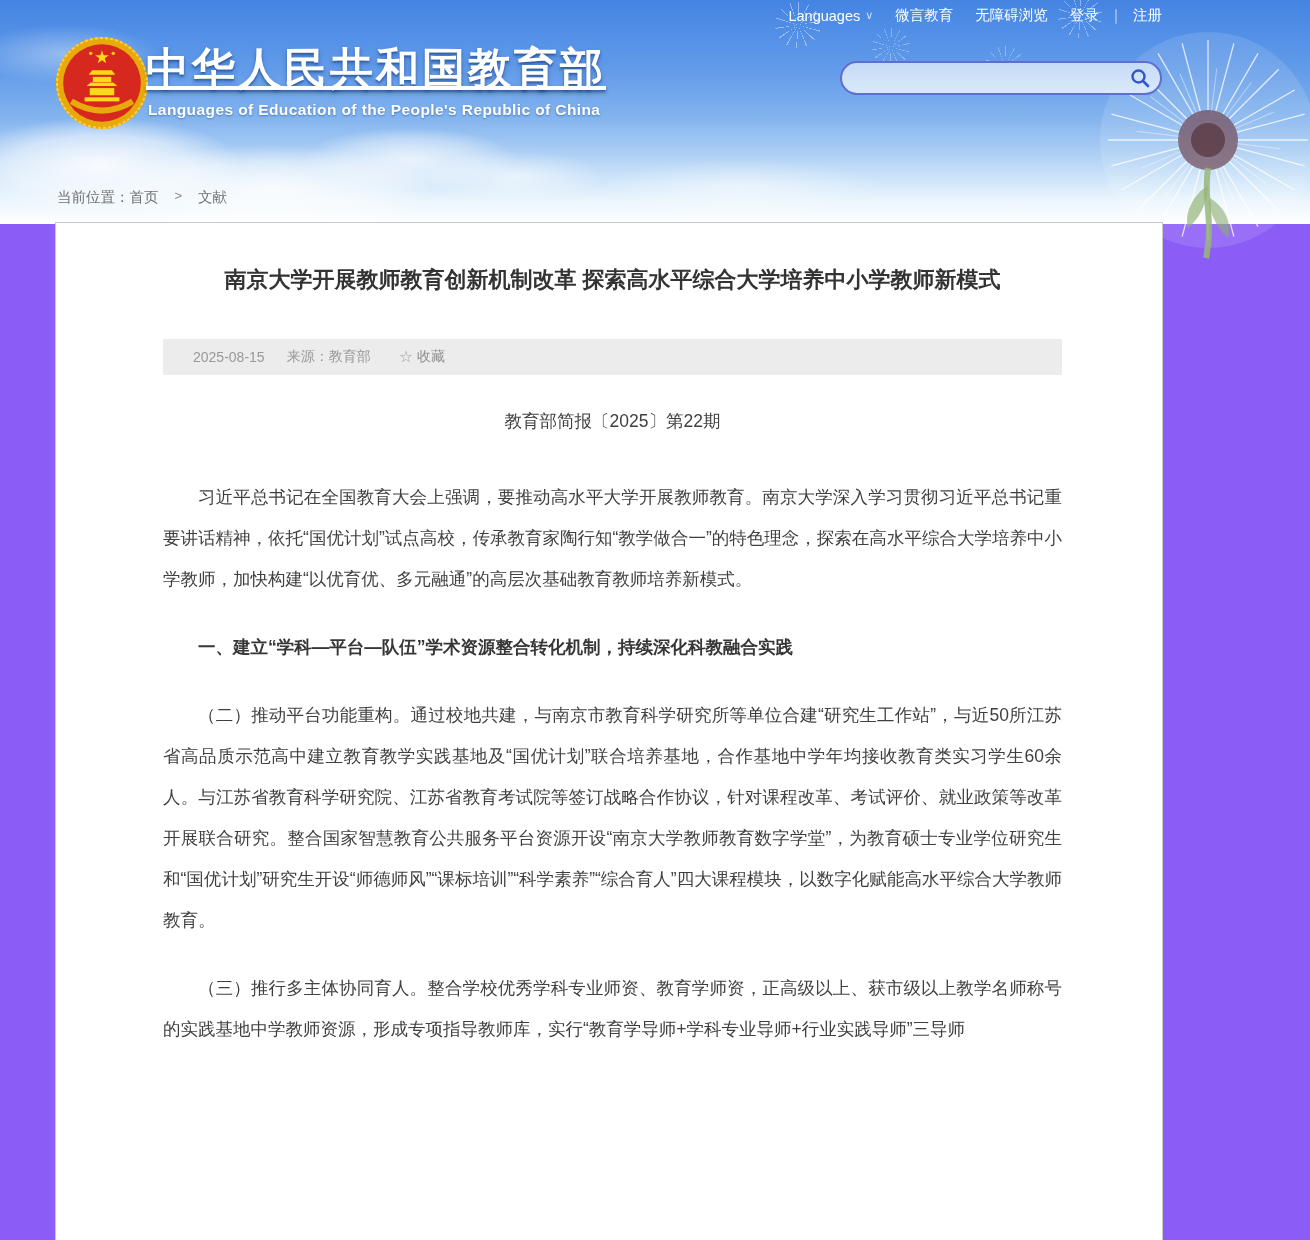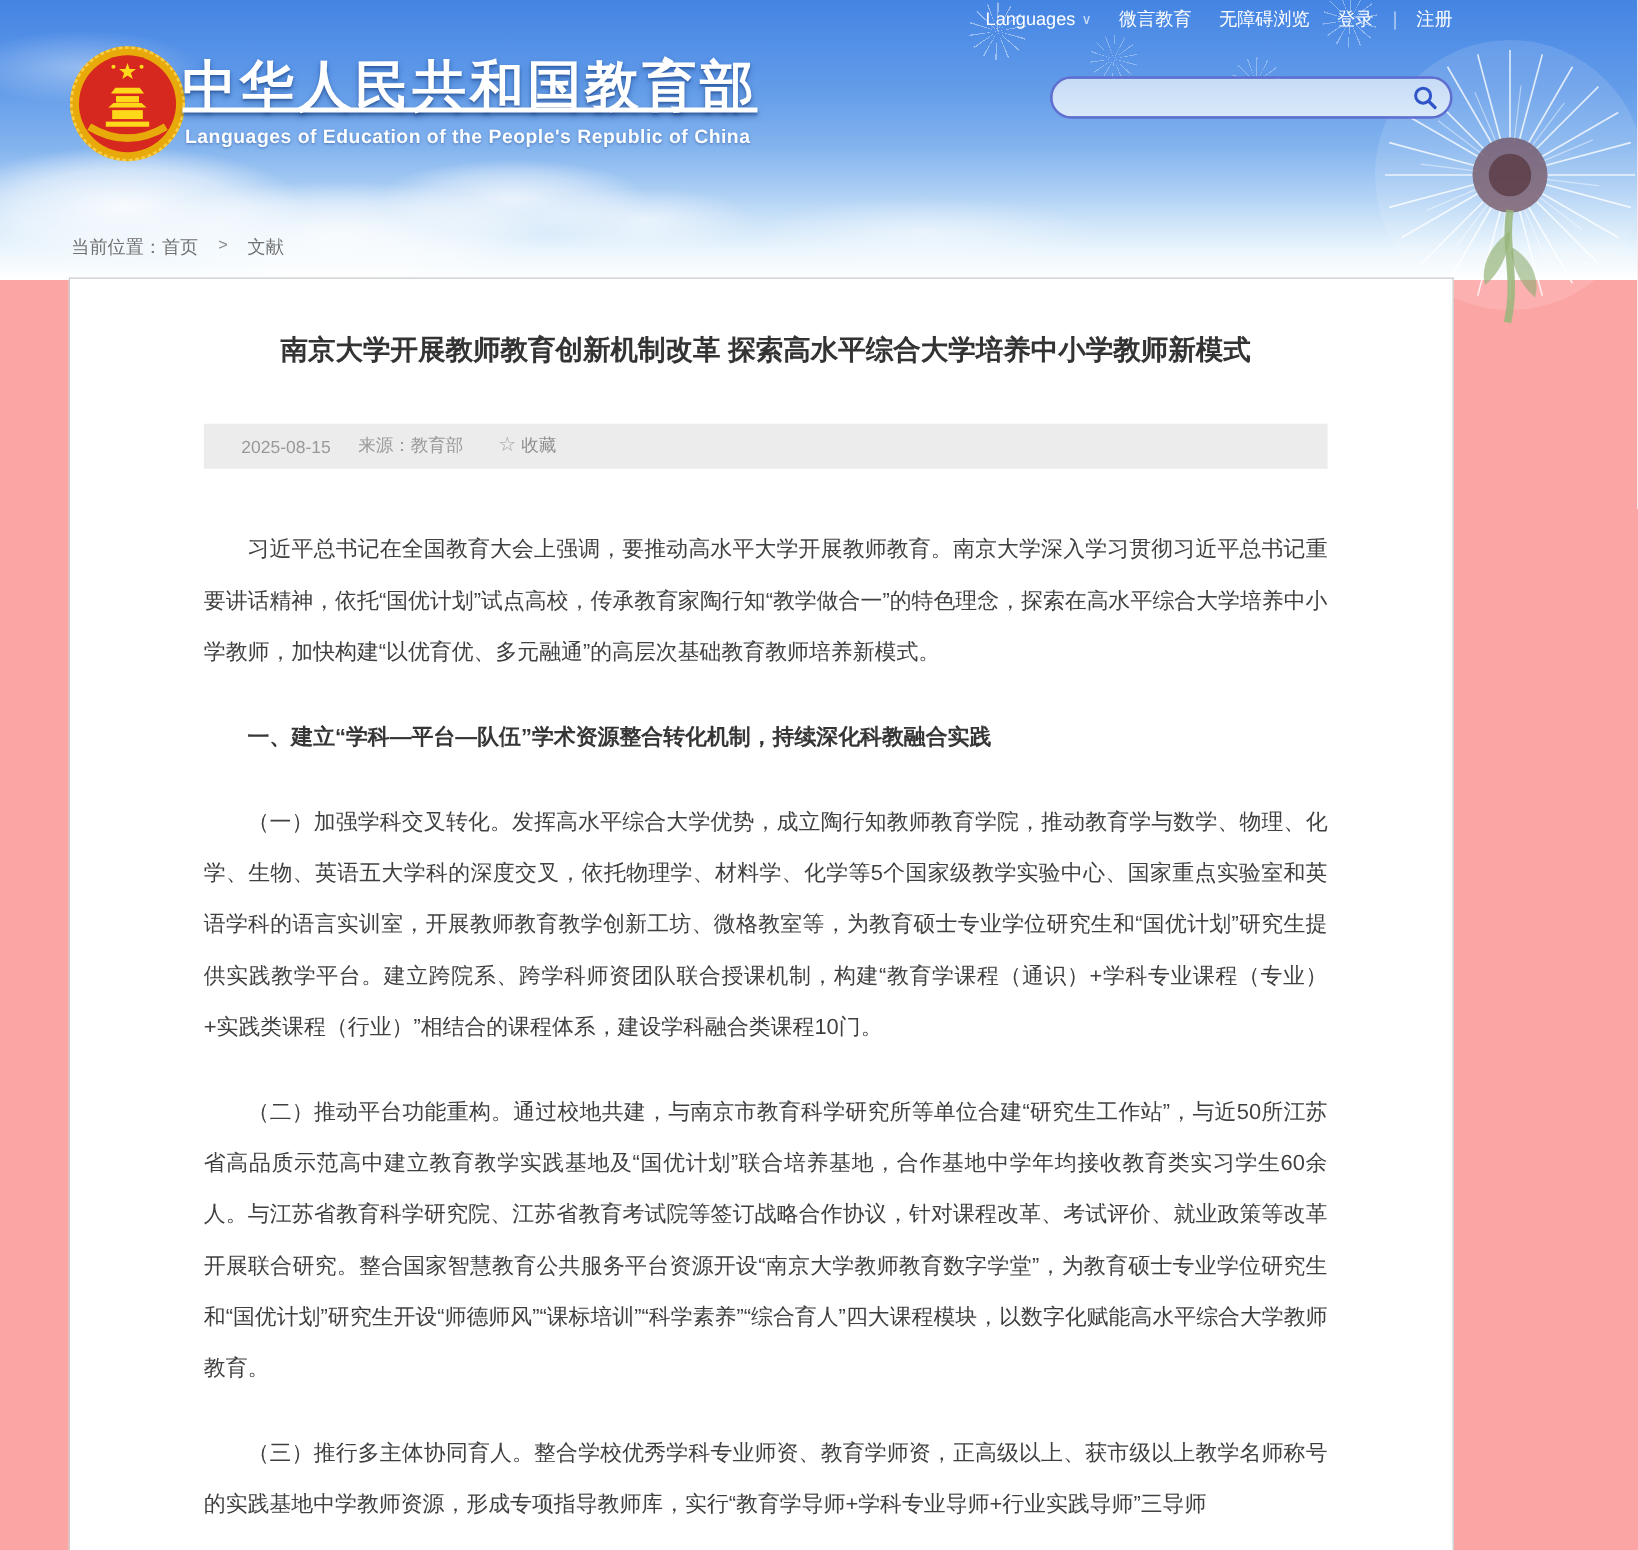--- a/index.html
+++ b/index.html
@@ -1,16 +1,16 @@
 <!DOCTYPE html>
 <html lang="zh"><head>
 <meta charset="utf-8">
 <style>
   html,body{margin:0;padding:0;background:#fff;}
-  .page{position:relative;width:1310px;height:1240px;overflow:hidden;background:#fca5a5;
+  .page{position:relative;width:1310px;height:1240px;overflow:hidden;background:#8b5cf6;
         font-family:"Liberation Sans","DejaVu Sans",sans-serif;}
 
   
   .sky{position:absolute;left:0;top:0;width:1310px;height:224px;
        background:linear-gradient(180deg,#4484e2 0%,#4f8de6 12%,#639ce9 32%,#82b3ee 52%,
                   #abcef4 68%,#cfe5f9 80%,#ecf6fd 90%,#ffffff 100%);}
   .cloud{position:absolute;pointer-events:none;}
   .c1{left:-40px;top:118px;width:280px;height:95px;opacity:.95;
       background:radial-gradient(ellipse at center,rgba(255,255,255,.95) 0%,rgba(255,255,255,.55) 45%,rgba(255,255,255,0) 72%);}
   .c2{left:110px;top:146px;width:320px;height:85px;opacity:.9;
@@ -196,24 +196,24 @@
 
       <div class="meta-bar">
         <span>2025-08-15</span>
         <span class="meta-source"><span>来源：</span><span>教育部</span></span>
         <span class="meta-fav">
           <span class="fav-star">☆</span>
           <span>收藏</span>
         </span>
       </div>
 
+      <div class="issue-line">教育部简报〔2025〕第22期</div>
 
       <div class="article-body">
           <p class="body-para">习近平总书记在全国教育大会上强调，要推动高水平大学开展教师教育。南京大学深入学习贯彻习近平总书记重要讲话精神，依托“国优计划”试点高校，传承教育家陶行知“教学做合一”的特色理念，探索在高水平综合大学培养中小学教师，加快构建“以优育优、多元融通”的高层次基础教育教师培养新模式。</p>
           <h2 class="section-heading">一、建立“学科—平台—队伍”学术资源整合转化机制，持续深化科教融合实践</h2>
-          <p class="body-para">（一）加强学科交叉转化。发挥高水平综合大学优势，成立陶行知教师教育学院，推动教育学与数学、物理、化学、生物、英语五大学科的深度交叉，依托物理学、材料学、化学等5个国家级教学实验中心、国家重点实验室和英语学科的语言实训室，开展教师教育教学创新工坊、微格教室等，为教育硕士专业学位研究生和“国优计划”研究生提供实践教学平台。建立跨院系、跨学科师资团队联合授课机制，构建“教育学课程（通识）+学科专业课程（专业）+实践类课程（行业）”相结合的课程体系，建设学科融合类课程10门。</p>
           <p class="body-para">（二）推动平台功能重构。通过校地共建，与南京市教育科学研究所等单位合建“研究生工作站”，与近50所江苏省高品质示范高中建立教育教学实践基地及“国优计划”联合培养基地，合作基地中学年均接收教育类实习学生60余人。与江苏省教育科学研究院、江苏省教育考试院等签订战略合作协议，针对课程改革、考试评价、就业政策等改革开展联合研究。整合国家智慧教育公共服务平台资源开设“南京大学教师教育数字学堂”，为教育硕士专业学位研究生和“国优计划”研究生开设“师德师风”“课标培训”“科学素养”“综合育人”四大课程模块，以数字化赋能高水平综合大学教师教育。</p>
           <p class="body-para">（三）推行多主体协同育人。整合学校优秀学科专业师资、教育学师资，正高级以上、获市级以上教学名师称号的实践基地中学教师资源，形成专项指导教师库，实行“教育学导师+学科专业导师+行业实践导师”三导师</p>
         </div>
     </div>
   </div>
 
 </div>
 
 </body></html>

